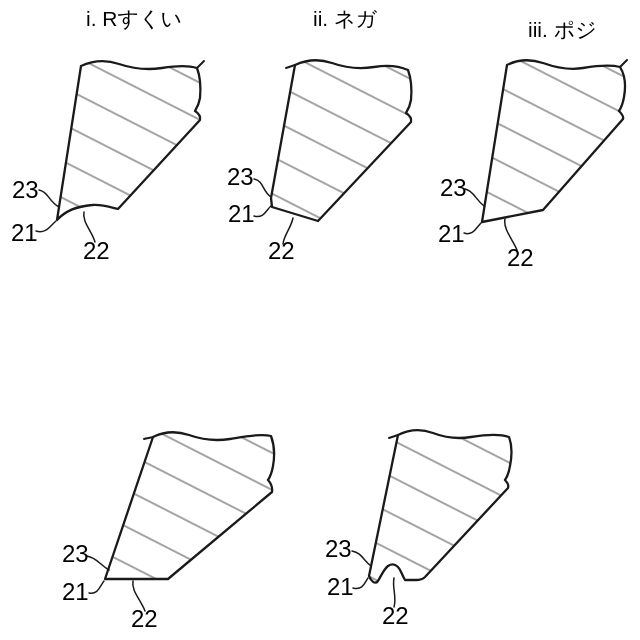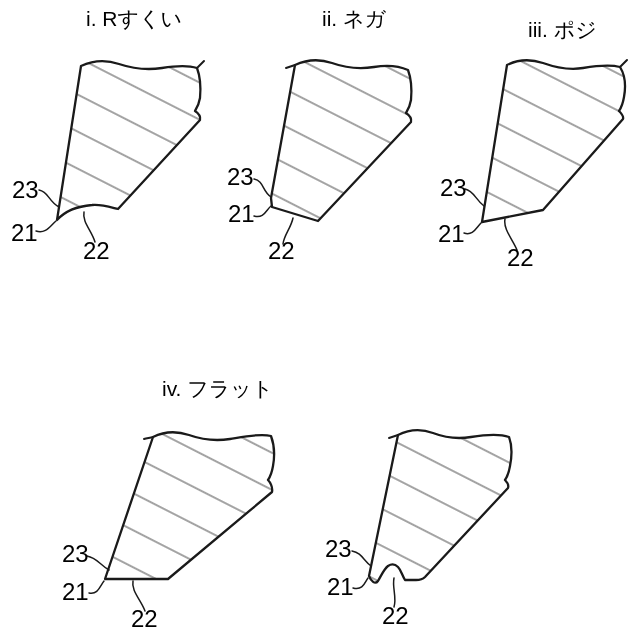--- a/index.html
+++ b/index.html
@@ -128,23 +128,22 @@
            C 375,585 371,581 369,576
            Z"></path>
       <path class="tail" d="M 398,435 C 395,436 392,437 389,438"></path>
       <path class="leader" d="M 352,551 C 362,553 363,560 371,566"></path>
       <path class="leader" d="M 353,588 C 363,591 365,582 368,578"></path>
       <path class="leader" d="M 394,578 C 392,588 397,597 394,607"></path>
     </g>
   </svg>
 
   <div class="fig-title" style="left:86px;top:7px">i. Rすくい</div>
-  <div class="fig-title" style="left:322px;top:7px">ii. ネガ</div>
+  <div class="fig-title" style="left:313px;top:7px">ii. ネガ</div>
   <div class="fig-title" style="left:528px;top:18px">iii. ポジ</div>
-  <div class="fig-title" style="left:162px;top:377px">iv. フラット</div>
 
   <div class="ref-num" style="left:12px;top:178px">23</div>
   <div class="ref-num" style="left:11px;top:221px">21</div>
   <div class="ref-num" style="left:83px;top:239px">22</div>
 
   <div class="ref-num" style="left:227px;top:165px">23</div>
   <div class="ref-num" style="left:228px;top:202px">21</div>
   <div class="ref-num" style="left:268px;top:239px">22</div>
 
   <div class="ref-num" style="left:440px;top:176px">23</div>

